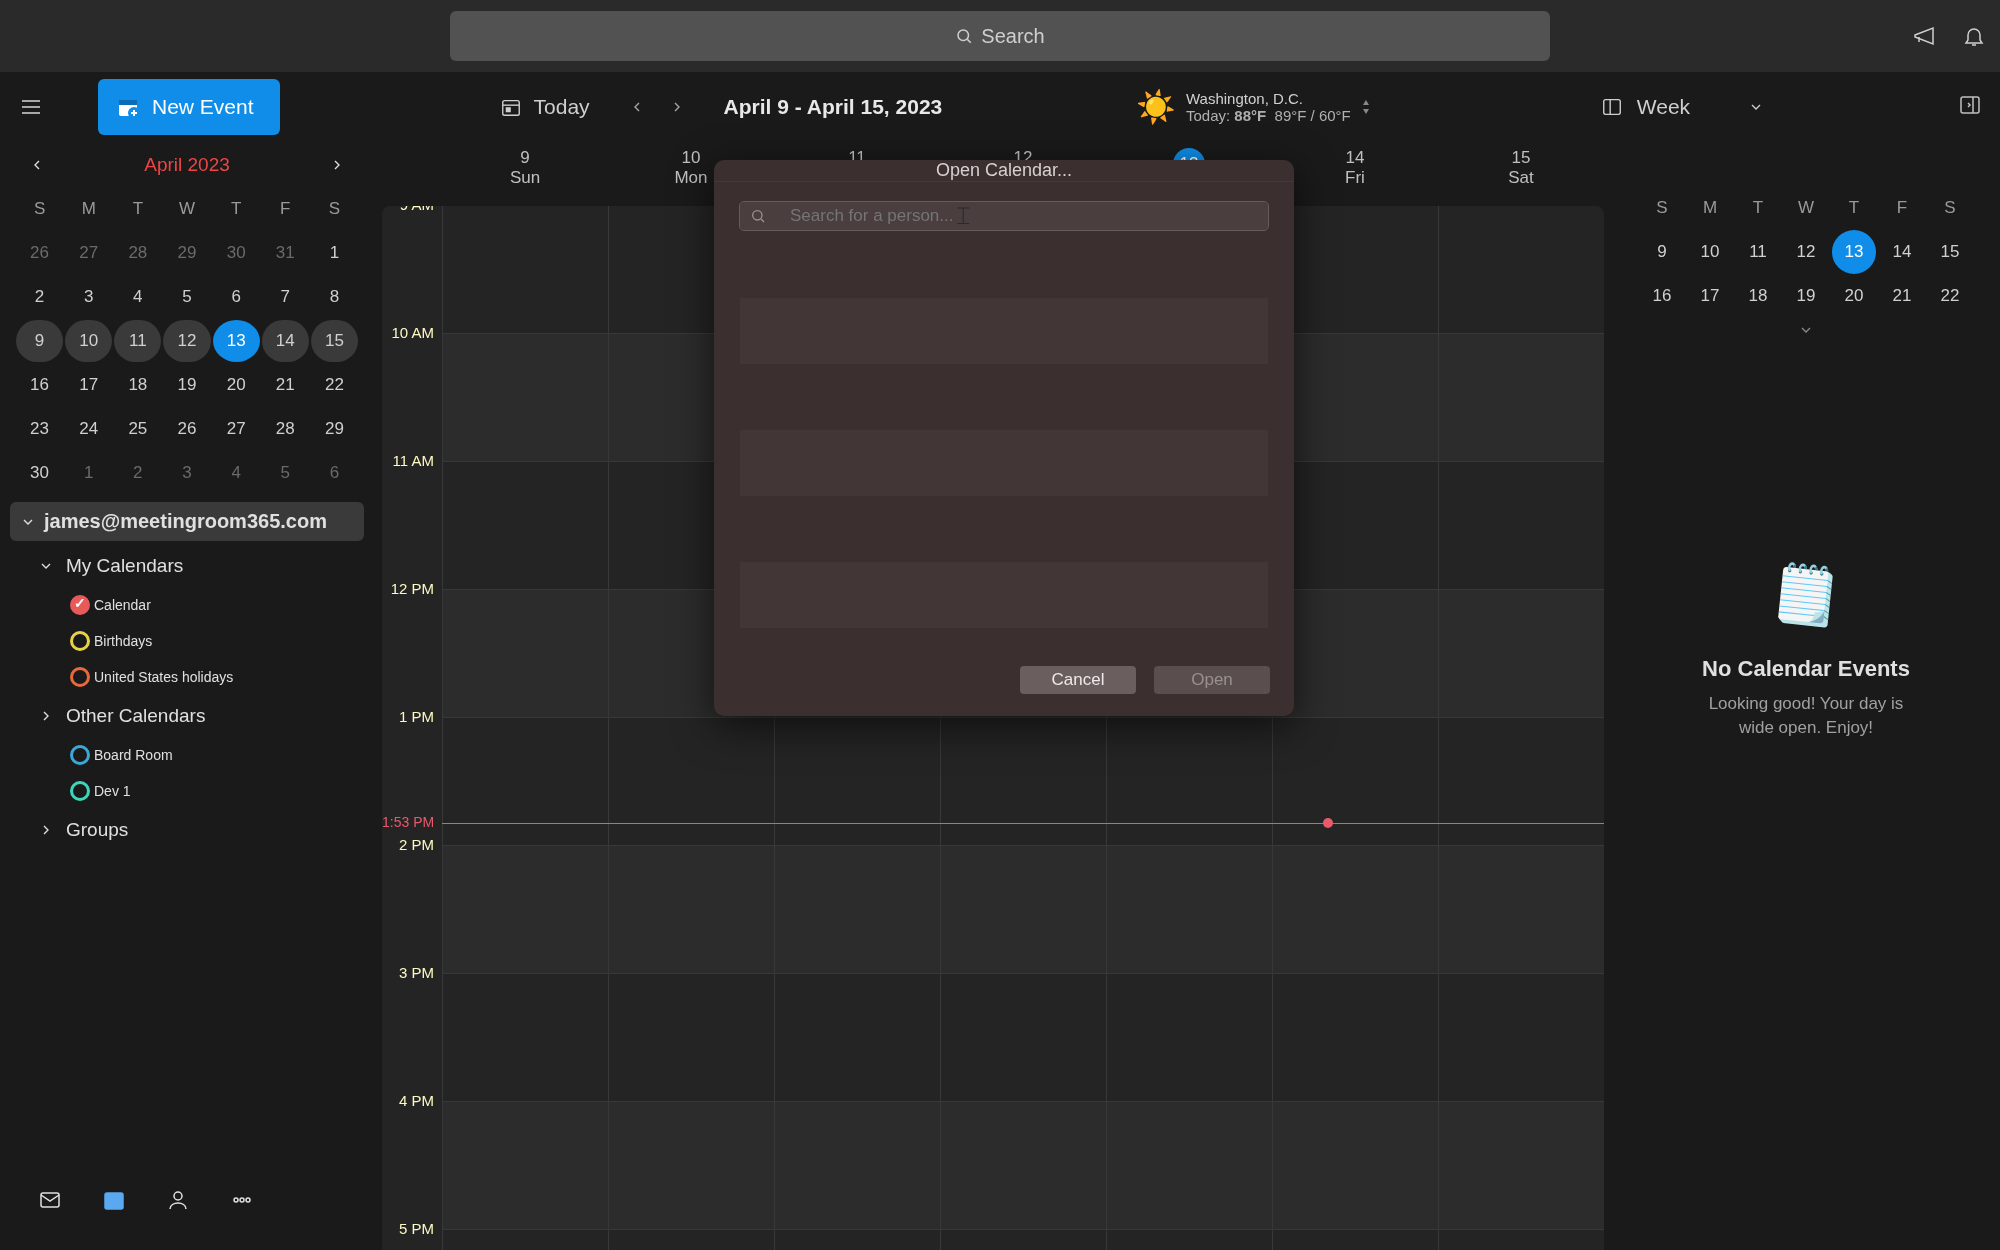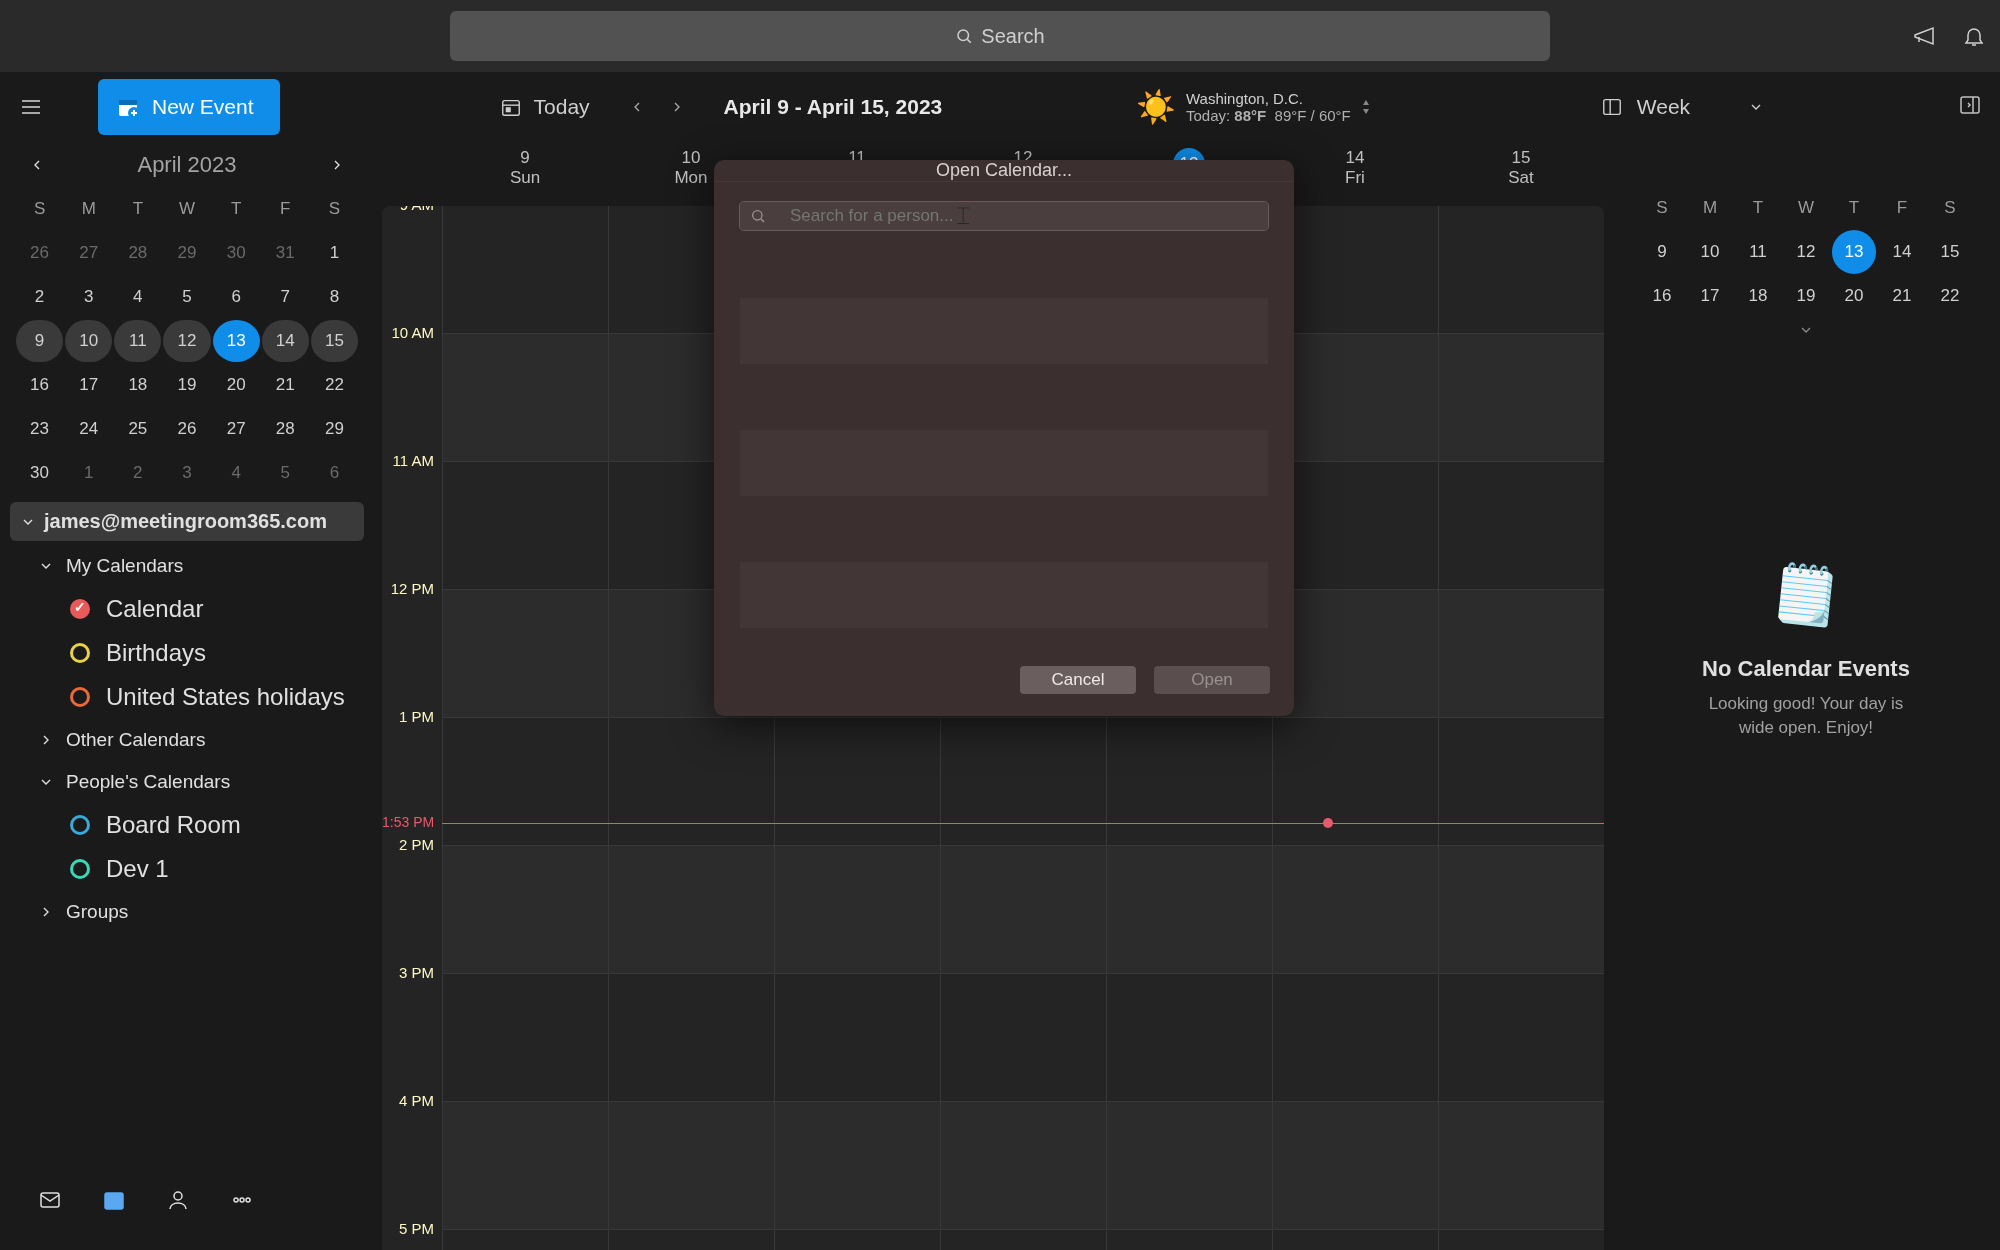--- a/index.html
+++ b/index.html
@@ -33,34 +33,34 @@
 
 
 .main { display: flex; height: calc(100% - 142px); }
 .sidebar { width: 374px; display: flex; flex-direction: column; padding: 0 10px; }
 .center { flex: 1; display: flex; flex-direction: column; padding: 0 8px; position: relative; }
 .right { width: 388px; padding: 18px 26px; }
 
 
 .mini-cal { padding: 8px 6px; }
 .mini-head { display: flex; align-items: center; justify-content: space-between; padding: 0 6px 8px; }
-.mini-head .title { font-size: 22px; color: #a3a3a3; font-weight: 500; }
+.mini-head .title { font-size: 19px; color: #ef4444; font-weight: 500; }
 .mini-grid { display: grid; grid-template-columns: repeat(7, 1fr); gap: 2px; }
 .mini-cell { height: 42px; display: flex; align-items: center; justify-content: center; font-size: 17px; color: #d0d0d0; border-radius: 50%; cursor: pointer; }
 .mini-dow { color: #9a9a9a; font-weight: 500; cursor: default; }
 .mini-dim { color: #6a6a6a; }
 .mini-today { background: #0f8de8; color: #fff; }
 .week-pill { background: #3a3a3a; border-radius: 22px; }
 
 
 .account { }
 .acct-row { display: flex; align-items: center; gap: 8px; padding: 8px 10px; background: #3a3a3a; border-radius: 6px; cursor: pointer; margin-bottom: 4px; }
 .acct-row .email { font-size: 20px; font-weight: 600; }
 .group-row { display: flex; align-items: center; gap: 12px; padding: 10px 10px 10px 28px; font-size: 19px; cursor: pointer; }
-.cal-row { display: flex; align-items: center; gap: 16px; padding: 8px 10px 8px 60px; font-size: 24px; cursor: pointer; }
+.cal-row { display: flex; align-items: center; gap: 4px; padding: 8px 10px 8px 60px; font-size: 14px; cursor: pointer; }
 .cal-dot { width: 20px; height: 20px; border-radius: 50%; border: 3px solid; flex-shrink: 0; }
 .cal-dot.checked { background: currentColor; position: relative; }
 .cal-dot.checked::after { content: "✓"; position: absolute; top: -3px; left: 1px; color: #fff; font-size: 14px; font-weight: bold; }
 
 
 .bottom-icons { margin-top: auto; display: flex; gap: 24px; padding: 16px 20px 30px; }
 .bottom-icons .bi { width: 40px; height: 40px; display: flex; align-items: center; justify-content: center; cursor: pointer; border-radius: 6px; }
 .bi.active { color: #5aa9f0; }
 .bi svg { width: 24px; height: 24px; stroke: currentColor; fill: none; stroke-width: 1.5; }
 .bi.active svg { fill: currentColor; stroke: currentColor; }
@@ -300,26 +300,20 @@
           <div class="cal-row">
             <span class="cal-dot" style="color: rgb(232, 106, 58); border-color: rgb(232, 106, 58);"></span>
             <span>United States holidays</span>
           </div>
           <div class="group-row">
             <svg class="chev-svg" viewBox="0 0 24 24">
               <polyline points="9 18 15 12 9 6"></polyline>
             </svg>
             <span>Other Calendars</span>
           </div>
-          <div class="group-row">
-            <svg class="chev-svg" viewBox="0 0 24 24">
-              <polyline points="6 9 12 15 18 9"></polyline>
-            </svg>
-            <span>People's Calendars</span>
-          </div>
           <div class="cal-row">
             <span class="cal-dot" style="color: rgb(58, 168, 216); border-color: rgb(58, 168, 216);"></span>
             <span>Board Room</span>
           </div>
           <div class="cal-row">
             <span class="cal-dot" style="color: rgb(58, 216, 184); border-color: rgb(58, 216, 184);"></span>
             <span>Dev 1</span>
           </div>
           <div class="group-row">
             <svg class="chev-svg" viewBox="0 0 24 24">

